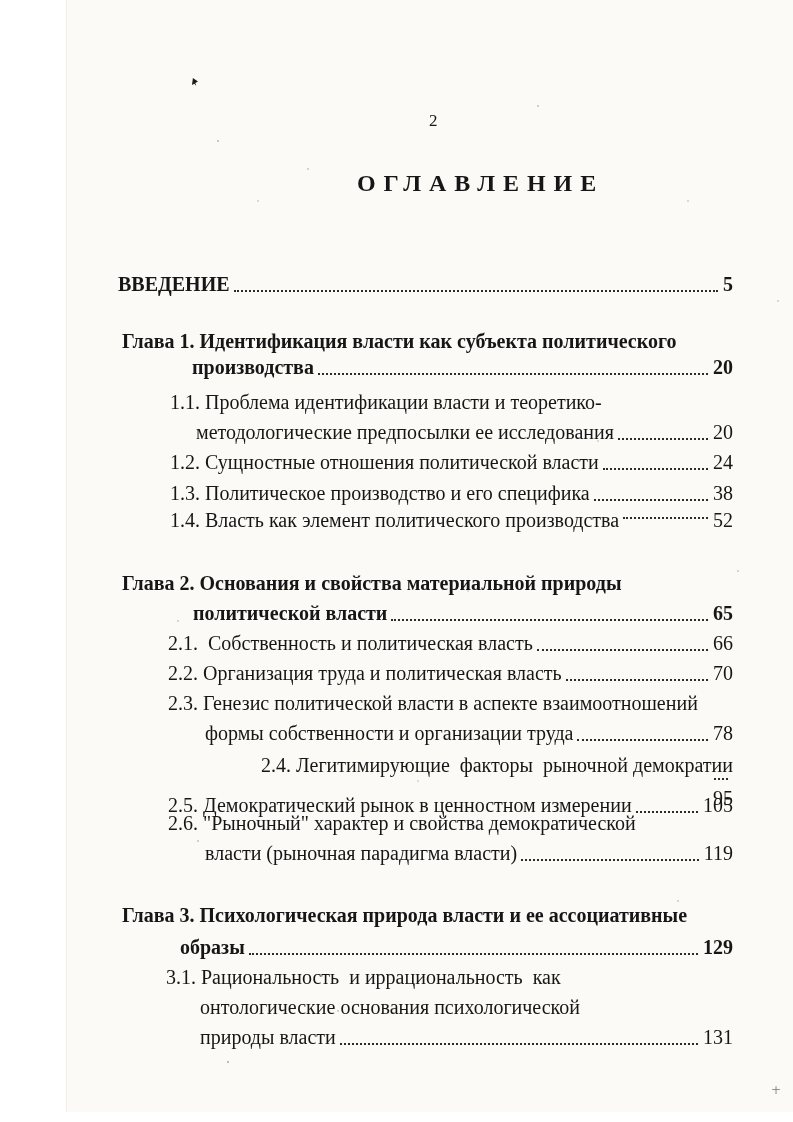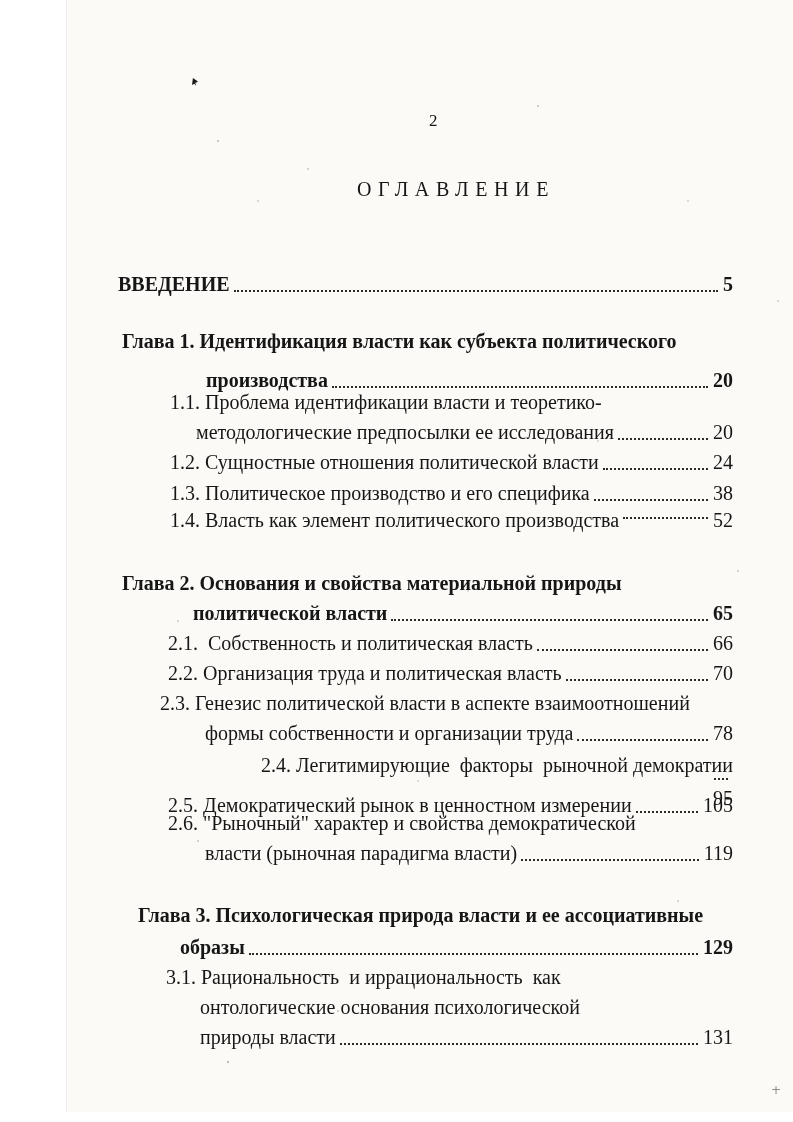--- a/index.html
+++ b/index.html
@@ -32,24 +32,23 @@
   }
   .page-number-top {
     position: absolute;
     left: 429px; top: 111px;
     font-size: 17px;
     letter-spacing: 1px;
   }
   .doc-title {
     position: absolute;
     left: 357px; top: 170px;
-    font-size: 20px; font-weight: normal;
+    font-size: 24px; font-weight: bold;
     letter-spacing: 0.33em;
     white-space: nowrap;
-    margin-top: 8px;
   }
   .toc-line {
     position: absolute;
     right: 60px;
     display: flex;
     align-items: flex-end;
     font-size: 20px;
     line-height: 26px;
     white-space: nowrap;
   }
@@ -91,21 +90,21 @@
 
 <div id="toc-container">
     <div class="toc-line bold" style="left: 118px; top: 271px;">
       <span class="txt">ВВЕДЕНИЕ</span>
       <span class="leader"></span>
       <span class="pagenum">5</span>
     </div>
     <div class="toc-line bold" style="left: 122px; top: 328px;">
       <span class="txt">Глава 1. Идентификация власти как субъекта политического</span>
     </div>
-    <div class="toc-line bold" style="left: 192px; top: 367px; margin-left: 14px;">
+    <div class="toc-line bold" style="left: 192px; top: 354px;">
       <span class="txt">производства</span>
       <span class="leader"></span>
       <span class="pagenum">20</span>
     </div>
     <div class="toc-line" style="left: 170px; top: 389px;">
       <span class="txt">1.1. Проблема идентификации власти и теоретико-</span>
     </div>
     <div class="toc-line" style="left: 196px; top: 419px;">
       <span class="txt">методологические предпосылки ее исследования</span>
       <span class="leader"></span>
@@ -137,21 +136,21 @@
     <div class="toc-line" style="left: 168px; top: 630px;">
       <span class="txt">2.1.  Собственность и политическая власть</span>
       <span class="leader"></span>
       <span class="pagenum">66</span>
     </div>
     <div class="toc-line" style="left: 168px; top: 660px;">
       <span class="txt">2.2. Организация труда и политическая власть</span>
       <span class="leader"></span>
       <span class="pagenum">70</span>
     </div>
-    <div class="toc-line" style="left: 160px; top: 690px;">
+    <div class="toc-line" style="left: 168px; top: 690px;">
       <span class="txt">2.3. Генезис политической власти в аспекте взаимоотношений</span>
     </div>
     <div class="toc-line" style="left: 205px; top: 720px;">
       <span class="txt">формы собственности и организации труда</span>
       <span class="leader"></span>
       <span class="pagenum">78</span>
     </div>
     <div class="toc-line" style="left: 168px; top: 752px; flex-direction: column;">
       <span class="txt">2.4. Легитимирующие  факторы  рыночной демократии</span>
       <span class="leader"></span>
@@ -163,21 +162,21 @@
       <span class="pagenum">105</span>
     </div>
     <div class="toc-line" style="left: 168px; top: 810px;">
       <span class="txt">2.6. "Рыночный" характер и свойства демократической</span>
     </div>
     <div class="toc-line" style="left: 205px; top: 840px;">
       <span class="txt">власти (рыночная парадигма власти)</span>
       <span class="leader"></span>
       <span class="pagenum">119</span>
     </div>
-    <div class="toc-line bold" style="left: 122px; top: 902px; margin-left: 16px;">
+    <div class="toc-line bold" style="left: 122px; top: 902px;">
       <span class="txt">Глава 3. Психологическая природа власти и ее ассоциативные</span>
     </div>
     <div class="toc-line bold" style="left: 180px; top: 934px;">
       <span class="txt">образы</span>
       <span class="leader"></span>
       <span class="pagenum">129</span>
     </div>
     <div class="toc-line" style="left: 166px; top: 964px;">
       <span class="txt">3.1. Рациональность  и иррациональность  как</span>
     </div>

